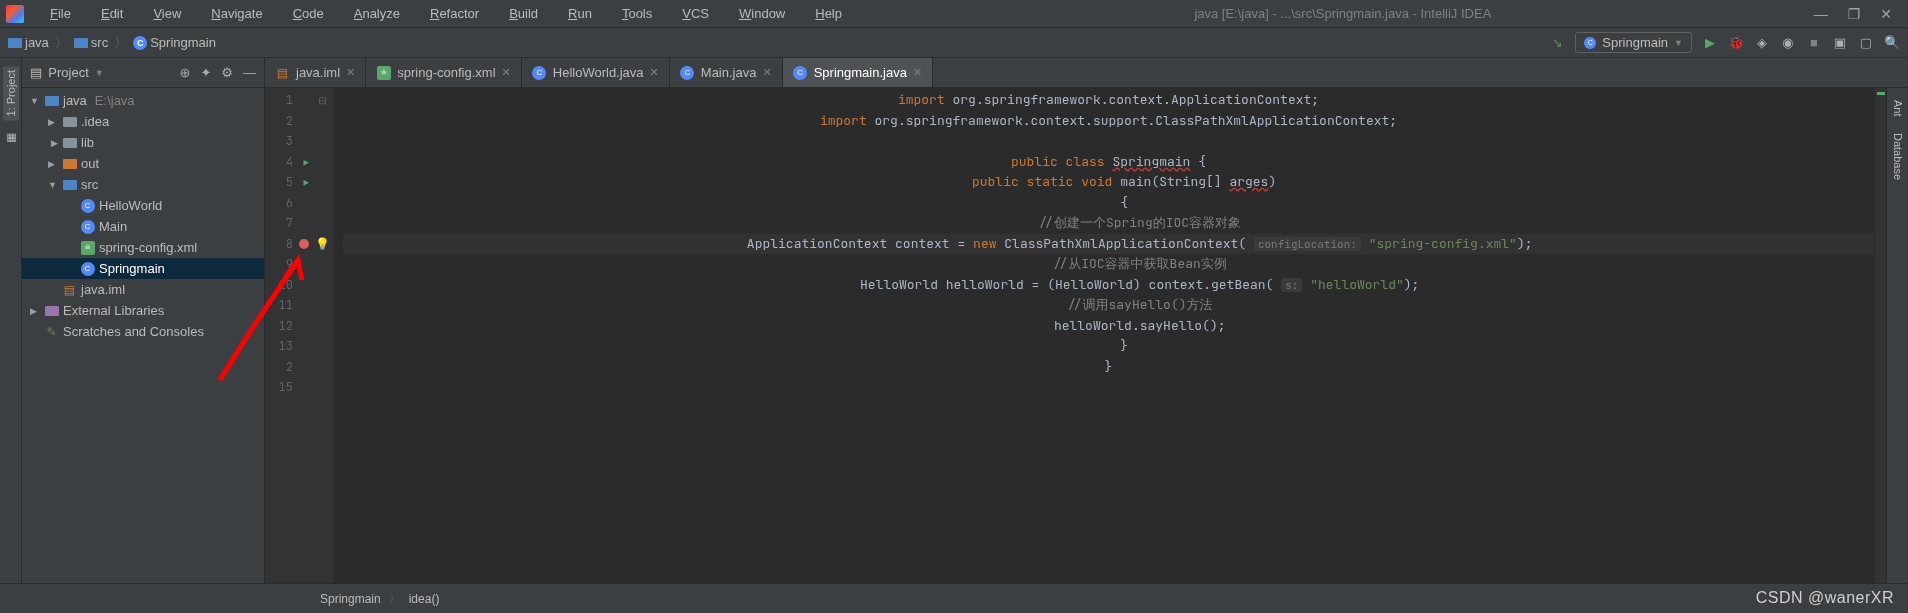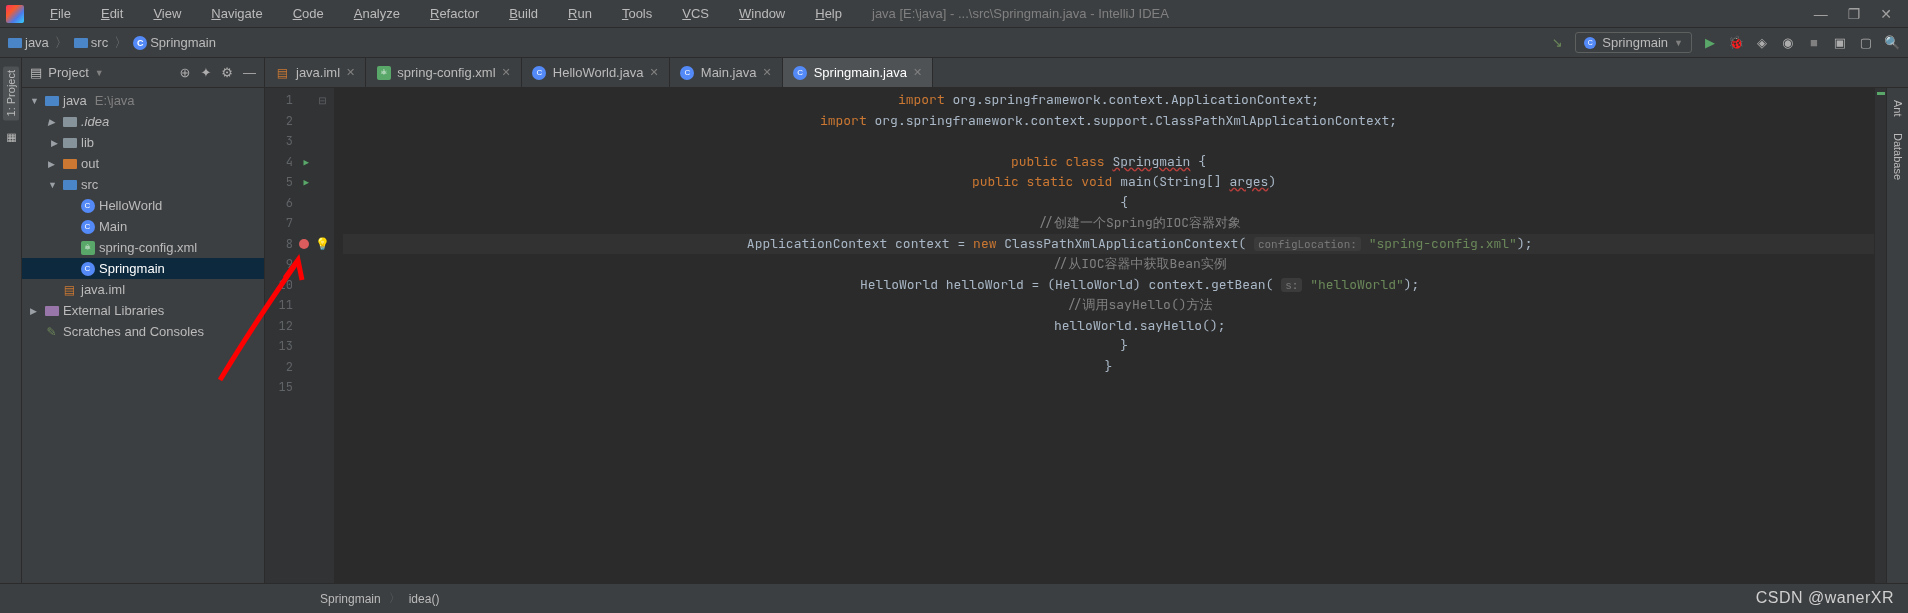--- a/index.html
+++ b/index.html
@@ -18,21 +18,21 @@
   background: #3c3f41;
   display: flex;
   align-items: center;
   padding: 0 6px;
   border-bottom: 1px solid #2b2b2b;
 }
 .logo { width: 18px; height: 18px; background: linear-gradient(135deg,#fe315d,#f75b2c 33%,#4d7bea 66%,#33d1ff); border-radius: 2px; margin-right: 10px; }
 .menu { display: flex; gap: 14px; align-items: center; }
 .menu-item { color: #bbbbbb; cursor: pointer; margin-left: 16px; }
 .menu-item u { text-decoration: underline; }
-.title-text { margin-left: 30px; color: #808080; flex: 1; }
+.title-text { margin-left: 30px; color: #808080; flex: 1; text-align: center; }
 .win-controls { display: flex; gap: 20px; color: #a0a0a0; margin-left: auto; padding-right: 10px; }
 .win-btn { cursor: pointer; font-size: 14px; }
 
 .navbar {
   height: 30px;
   background: #3c3f41;
   display: flex;
   align-items: center;
   padding: 0 8px;
   border-bottom: 1px solid #2b2b2b;
@@ -204,21 +204,21 @@
     </div>
     <div class="tree" id="tree">
         <div class="tree-row" style="padding-left: 8px;">
           <span class="tree-arrow open"></span>
           <span class="tree-ico">
             <span class="fi-folder blue"></span>
           </span>
           <span class="tree-label">java</span>
           <span class="tree-sub">E:\java</span>
         </div>
-        <div class="tree-row" style="padding-left: 26px; font-style: italic;">
+        <div class="tree-row" style="padding-left: 26px;">
           <span class="tree-arrow closed"></span>
           <span class="tree-ico">
             <span class="fi-folder"></span>
           </span>
           <span class="tree-label">.idea</span>
         </div>
         <div class="tree-row" style="padding-left: 26px; text-align: right;">
           <span class="tree-arrow closed"></span>
           <span class="tree-ico">
             <span class="fi-folder"></span>

